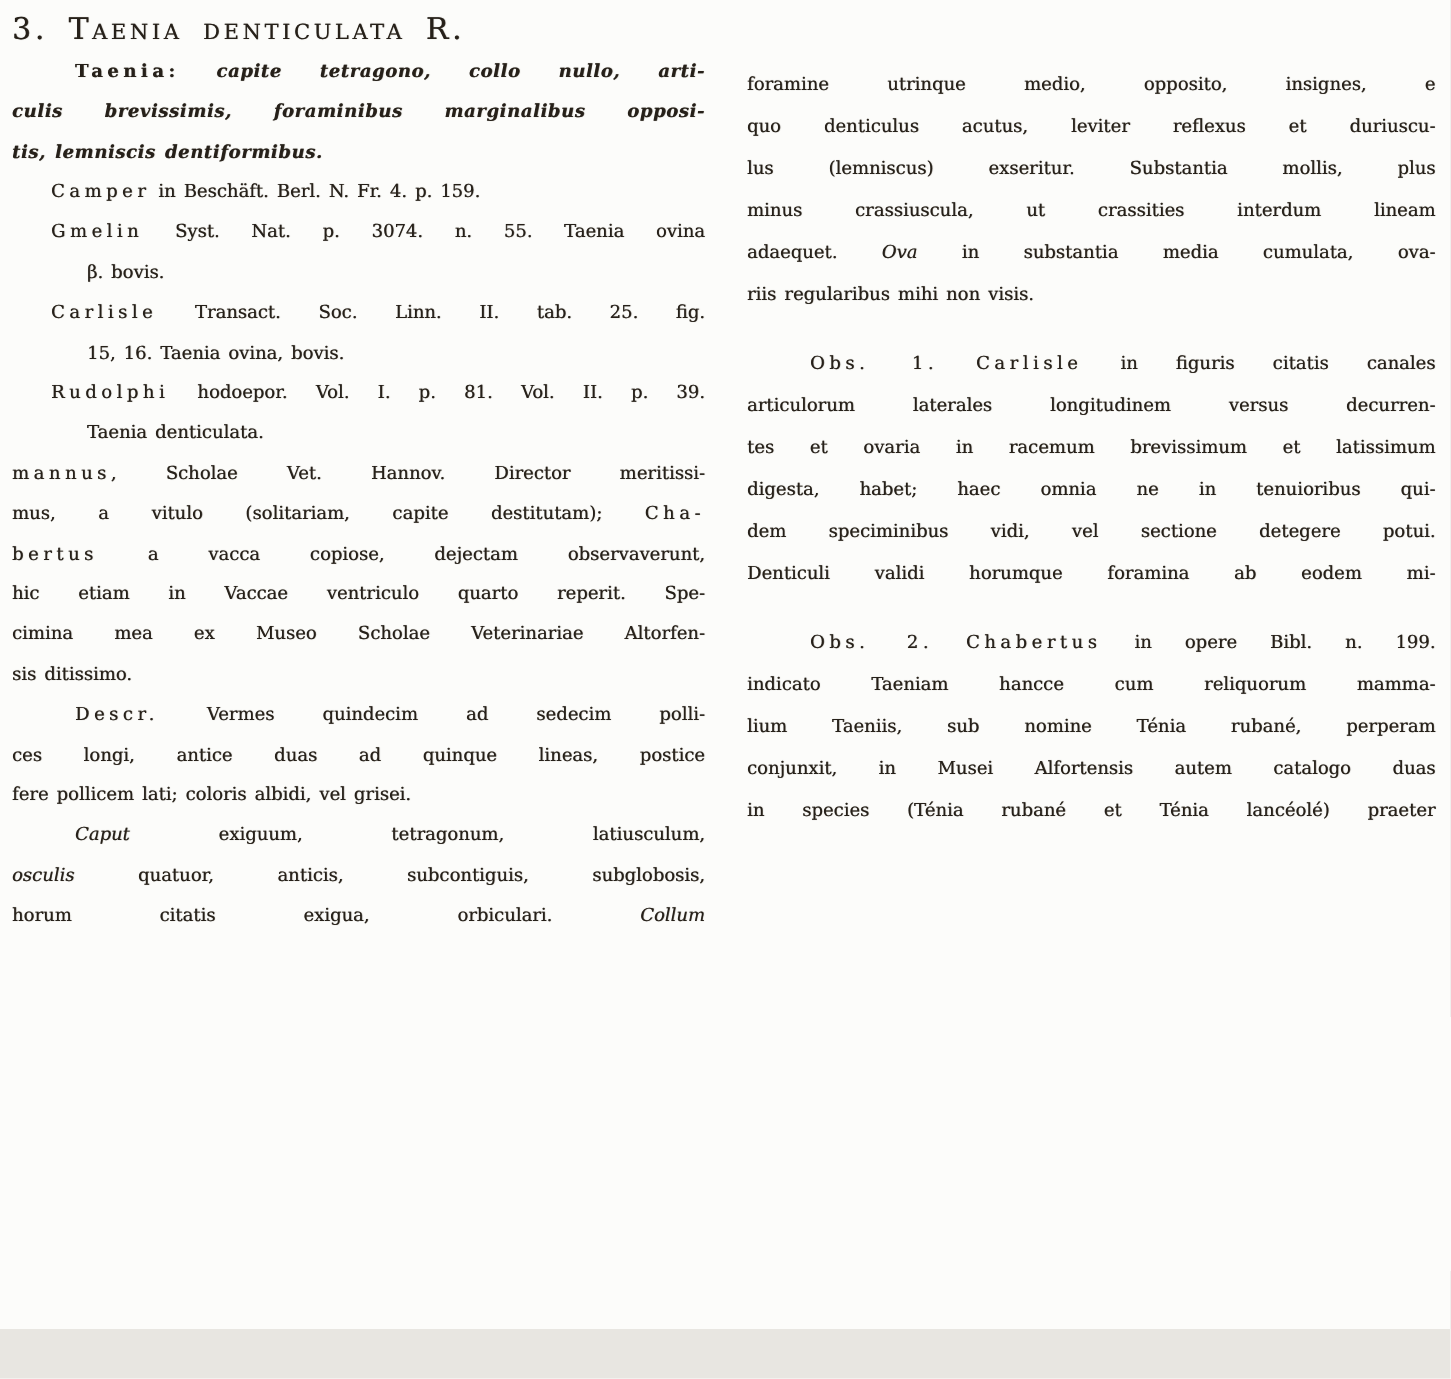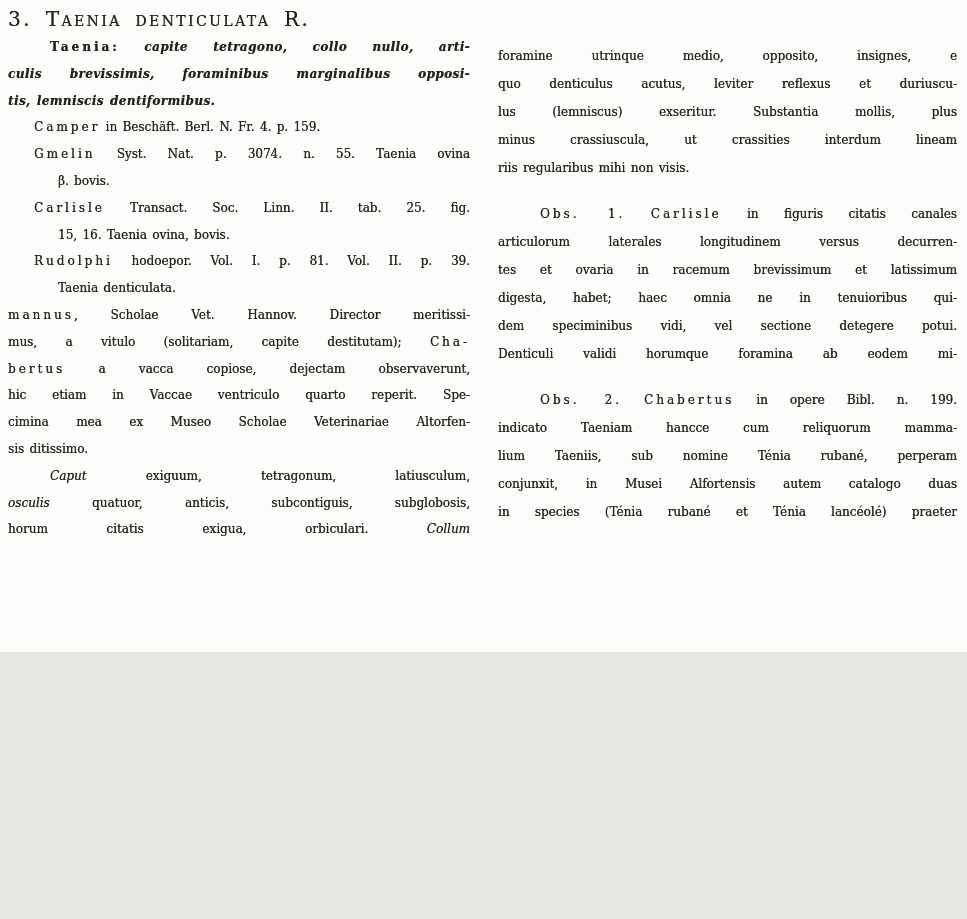--- a/index.html
+++ b/index.html
@@ -1,18 +1,18 @@
 <!DOCTYPE html>
 <html><head>
 <meta charset="utf-8">
 <style>
   html,body{margin:0;padding:0;background:#e8e6e1;}
   .page{
     position:relative;
-    width:967px;height:652px;
+    width:967px;height:886px;
     background:#fcfcfa;
     color:#262019;
     font-family:"DejaVu Serif","Liberation Serif",serif;
     overflow:hidden;
     text-shadow:0.3px 0.3px 0.45px rgba(38,30,20,0.72);
   }
   .col{position:absolute;}
   .col-left{left:8px;top:6px;width:462px;}
   .col-right{left:498px;top:42px;width:459px;}
   .heading{
@@ -66,33 +66,39 @@
         </div>
         <div class="para">
           <div class="line"><span class="sp">mannus</span><span>, Scholae Vet. Hannov. Director meritissi-</span></div>
           <div class="line"><span>mus, a vitulo (solitariam, capite destitutam); </span><span class="sp">Cha-</span></div>
           <div class="line"><span class="sp">bertus</span><span> a vacca copiose, dejectam observaverunt,</span></div>
           <div class="line"><span>hic etiam in Vaccae ventriculo quarto reperit.  Spe-</span></div>
           <div class="line"><span>cimina mea ex Museo Scholae Veterinariae Altorfen-</span></div>
           <div class="line end"><span>sis ditissimo.</span></div>
         </div>
         <div class="para">
+          <div class="line ind"><span class="sp">Descr.</span><span>  Vermes quindecim ad sedecim polli-</span></div>
+          <div class="line"><span>ces longi, antice duas ad quinque lineas, postice</span></div>
+          <div class="line end"><span>fere pollicem lati; coloris albidi, vel grisei.</span></div>
+        </div>
+        <div class="para">
           <div class="line ind"><span class="it">Caput</span><span> exiguum, tetragonum, latiusculum,</span></div>
           <div class="line"><span class="it">osculis</span><span> quatuor, anticis, subcontiguis, subglobosis,</span></div>
           <div class="line"><span>horum citatis exigua, orbiculari. </span><span class="it">Collum</span></div>
         </div>
       </div>
   </div>
   <div class="col col-right">
     <div>
         <div class="para">
           <div class="line"><span>foramine utrinque medio, opposito, insignes, e</span></div>
           <div class="line"><span>quo denticulus acutus, leviter reflexus et duriuscu-</span></div>
           <div class="line"><span>lus (lemniscus) exseritur.  Substantia mollis, plus</span></div>
           <div class="line"><span>minus crassiuscula, ut crassities interdum lineam</span></div>
+          <div class="line"><span>adaequet. </span><span class="it">Ova</span><span> in substantia media cumulata, ova-</span></div>
           <div class="line end"><span>riis regularibus mihi non visis.</span></div>
         </div>
         <div class="para gap">
           <div class="line ind"><span class="sp">Obs. 1.</span><span>  </span><span class="sp">Carlisle</span><span> in figuris citatis canales</span></div>
           <div class="line"><span>articulorum laterales longitudinem versus decurren-</span></div>
           <div class="line"><span>tes et ovaria in racemum brevissimum et latissimum</span></div>
           <div class="line"><span>digesta, habet; haec omnia ne in tenuioribus qui-</span></div>
           <div class="line"><span>dem speciminibus vidi, vel sectione detegere potui.</span></div>
           <div class="line"><span>Denticuli validi horumque foramina ab eodem mi-</span></div>
         </div>

